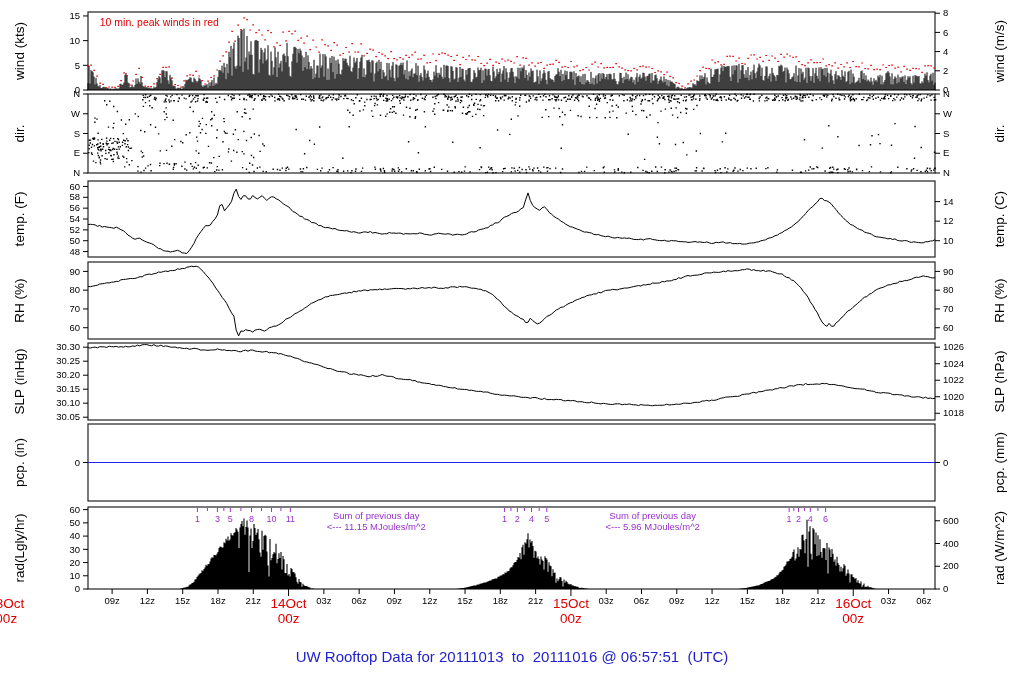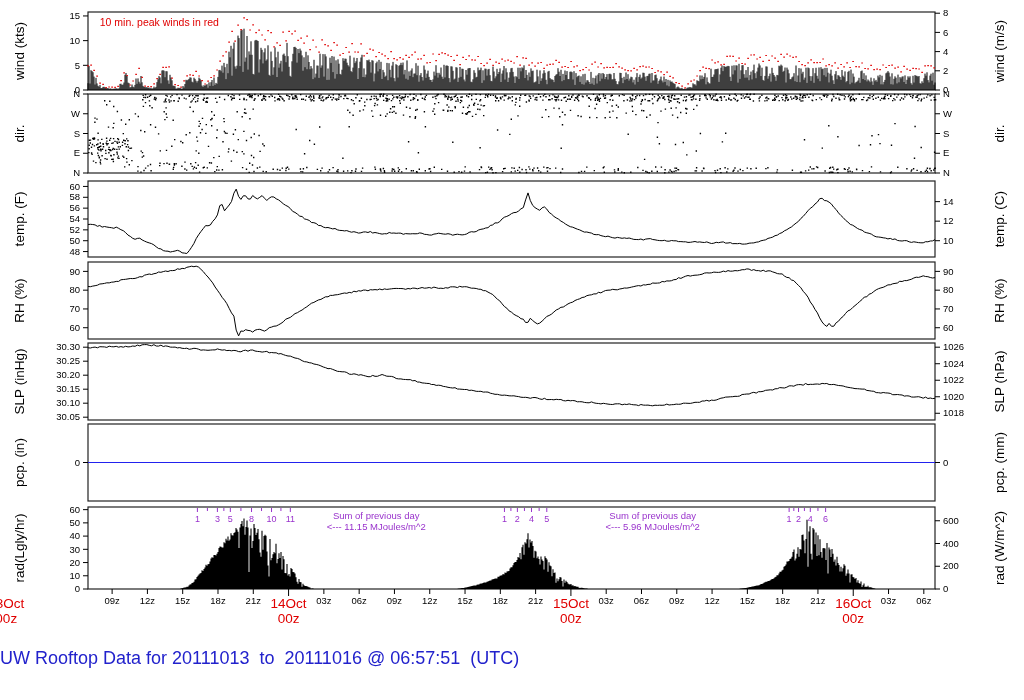--- a/index.html
+++ b/index.html
@@ -1,20 +1,20 @@
 <!DOCTYPE html>
 <html><head>
 <meta charset="utf-8">
 <style>
   html,body{margin:0;padding:0;background:#fff;}
   .wrap{position:relative;width:1024px;height:700px;background:#ffffff;overflow:hidden;
         font-family:"Liberation Sans",sans-serif;}
   .wrap svg{position:absolute;left:0;top:0;}
-  .title{position:absolute;left:0;right:0;top:648px;text-align:left;
-         font-size:18px;color:#2222cc;white-space:pre;}
+  .title{position:absolute;left:0;right:0;top:648px;text-align:center;
+         font-size:15px;color:#2222cc;white-space:pre;}
 </style>
 </head>
 <body>
 
 <div class="wrap">
   <svg id="plot" width="1024" height="700">
       <g>
         <rect x="88" y="12" width="847" height="78" fill="none" stroke="#222222" stroke-width="1.2"></rect>
         <g font-size="9.5" fill="#000000">
           <line x1="83" y1="90" x2="88" y2="90" stroke="#000000" stroke-width="1"></line>

